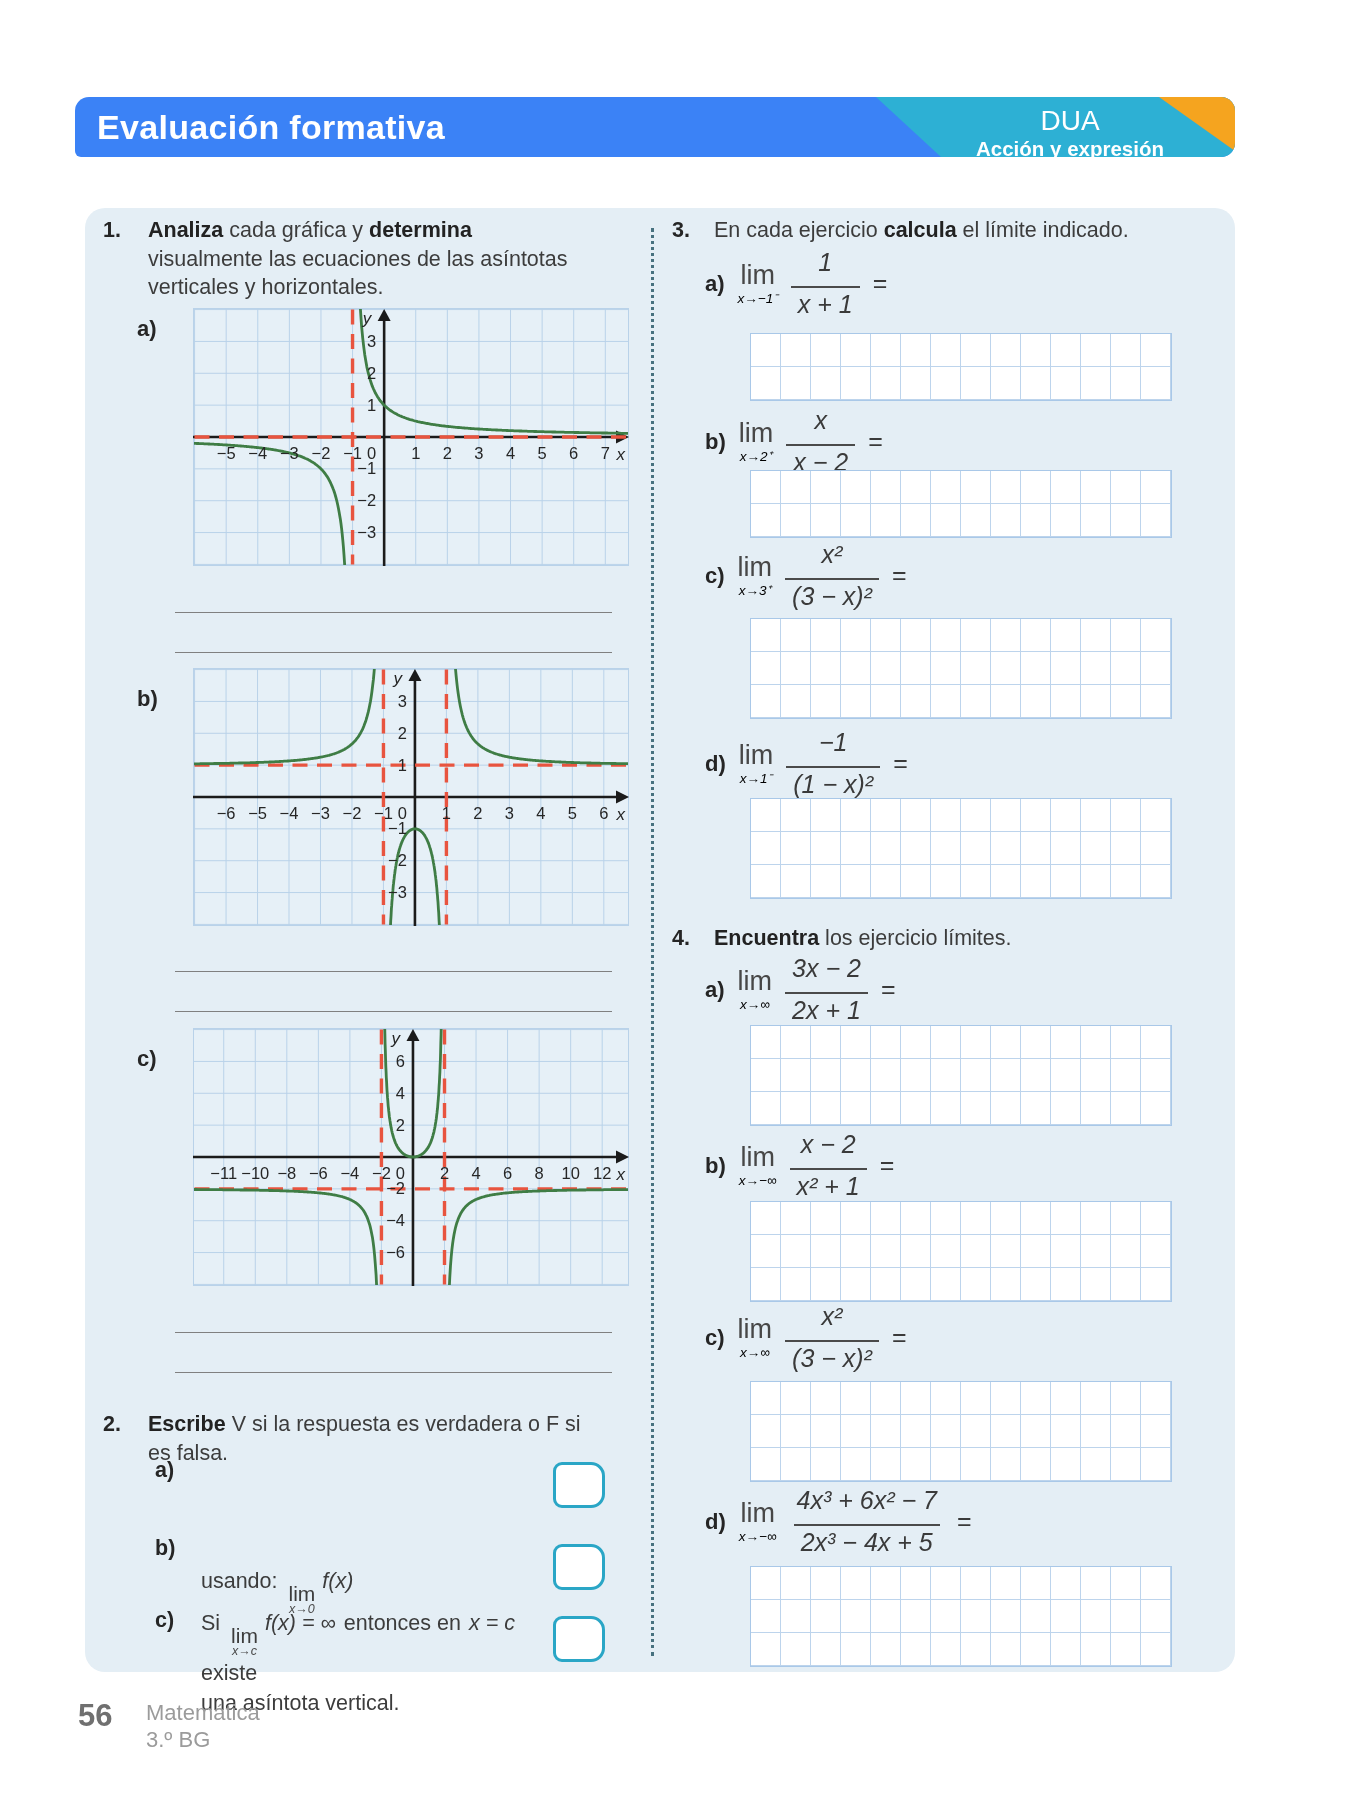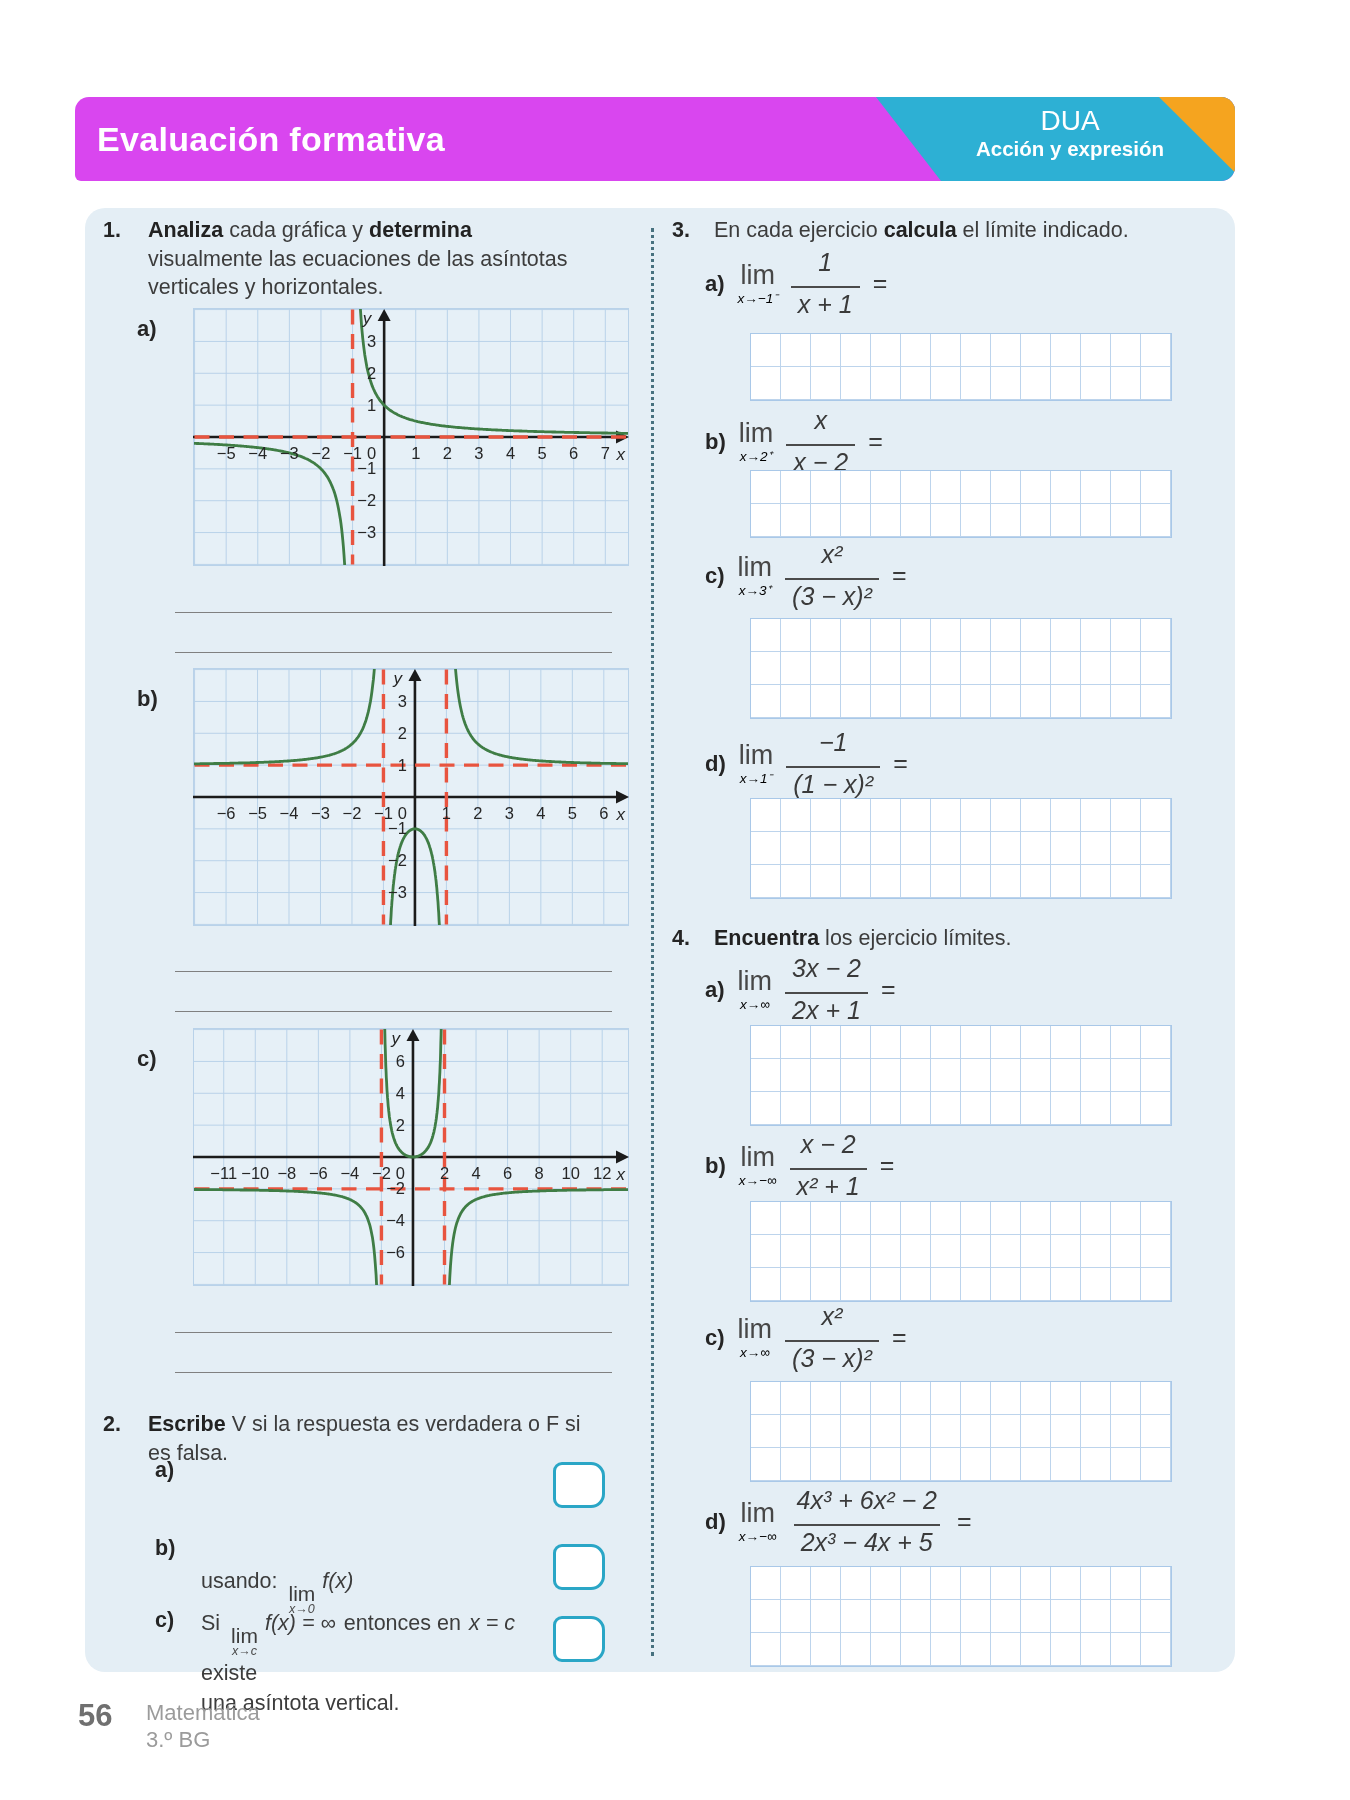--- a/index.html
+++ b/index.html
@@ -1,21 +1,21 @@
 <!DOCTYPE html>
 <html><head>
 <meta charset="utf-8">
 <style>
   html,body{margin:0;padding:0;background:#ffffff;}
   .page{position:relative;width:1350px;height:1800px;background:#fff;
         font-family:"Liberation Sans",sans-serif;overflow:hidden;}
 
   
-  .banner{position:absolute;left:75px;top:97px;width:1160px;height:84px;
-          background:#d946ef;border-radius:14px 14px 14px 6px;overflow:hidden;}
+  .banner{position:absolute;left:75px;top:97px;width:1160px;height:60px;
+          background:#3b82f6;border-radius:14px 14px 14px 6px;overflow:hidden;}
   .banner-light{position:absolute;left:801px;top:0;width:359px;height:100%;
           background:#2db0d4;-webkit-clip-path:polygon(0 0,100% 0,100% 100%,65px 100%);
           clip-path:polygon(0 0,100% 0,100% 100%,65px 100%);}
   .banner-orange{position:absolute;left:1070px;top:0;width:90px;height:100%;
           background:#f5a41f;-webkit-clip-path:polygon(14px 0,100% 0,100% 90%);
           clip-path:polygon(14px 0,100% 0,100% 90%);}
   .banner-title{position:absolute;left:22px;top:50%;transform:translateY(-50%);
           color:#fff;font-size:34px;font-weight:bold;letter-spacing:.3px;}
   .dua-box{position:absolute;left:890px;top:9px;width:210px;text-align:center;color:#fff;z-index:3;}
   .dua-title{font-size:28px;font-weight:normal;line-height:1.1;}
@@ -691,21 +691,21 @@
       <div class="cell"></div>
     </div>
 
   <div class="fitem" style="left:705px;top:1486px;">
     <span class="ilabel">d)</span>
     <span class="limwrap">
         <span class="limword">lim</span>
         <span class="limsub">x→−∞</span>
       </span>
     <span class="frac">
-        <span class="fracnum">4x³ + 6x² − 2</span>
+        <span class="fracnum">4x³ + 6x² − 7</span>
         <span class="fracden">2x³ − 4x + 5</span>
       </span>
     <span class="eqs">=</span>
   </div>
   <div class="agrid" style="left: 750px; top: 1566px; grid-template-columns: repeat(14, 30px); grid-auto-rows: 33px;">
       <div class="cell"></div>
       <div class="cell"></div>
       <div class="cell"></div>
       <div class="cell"></div>
       <div class="cell"></div>

